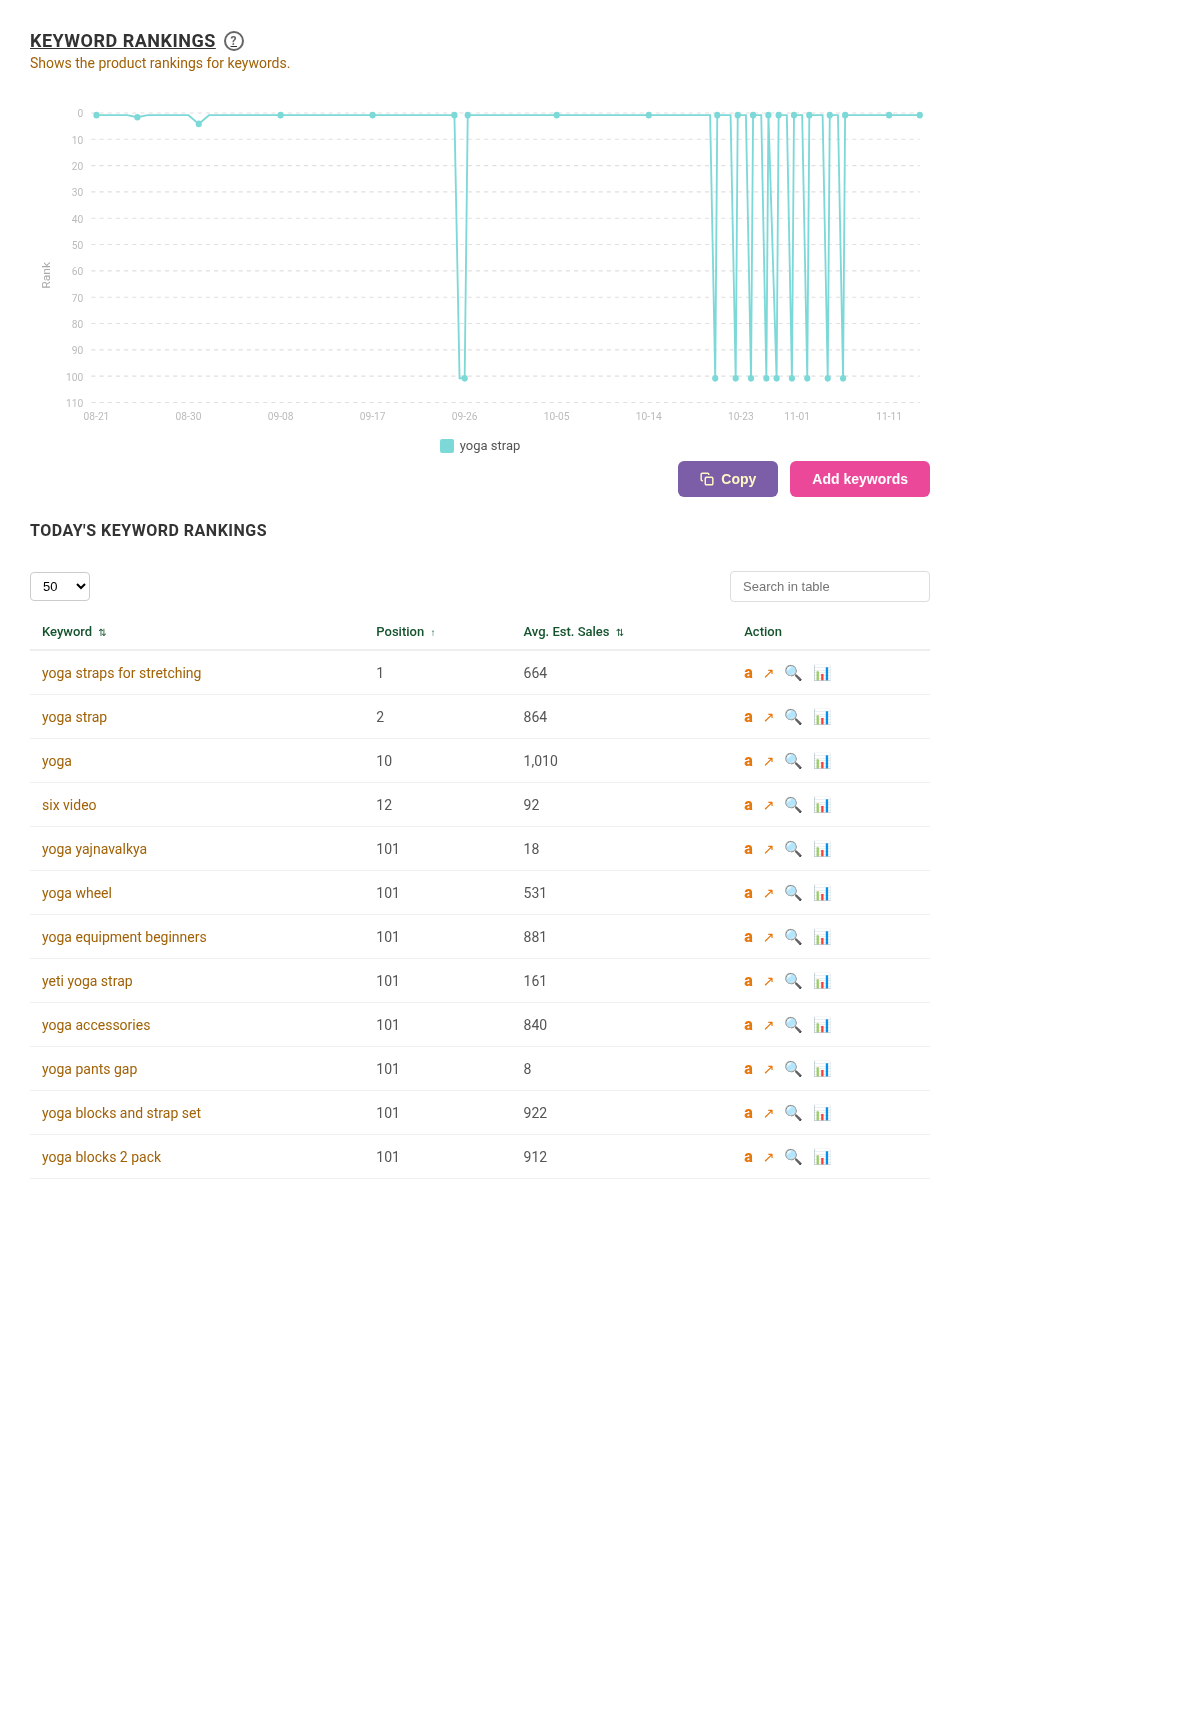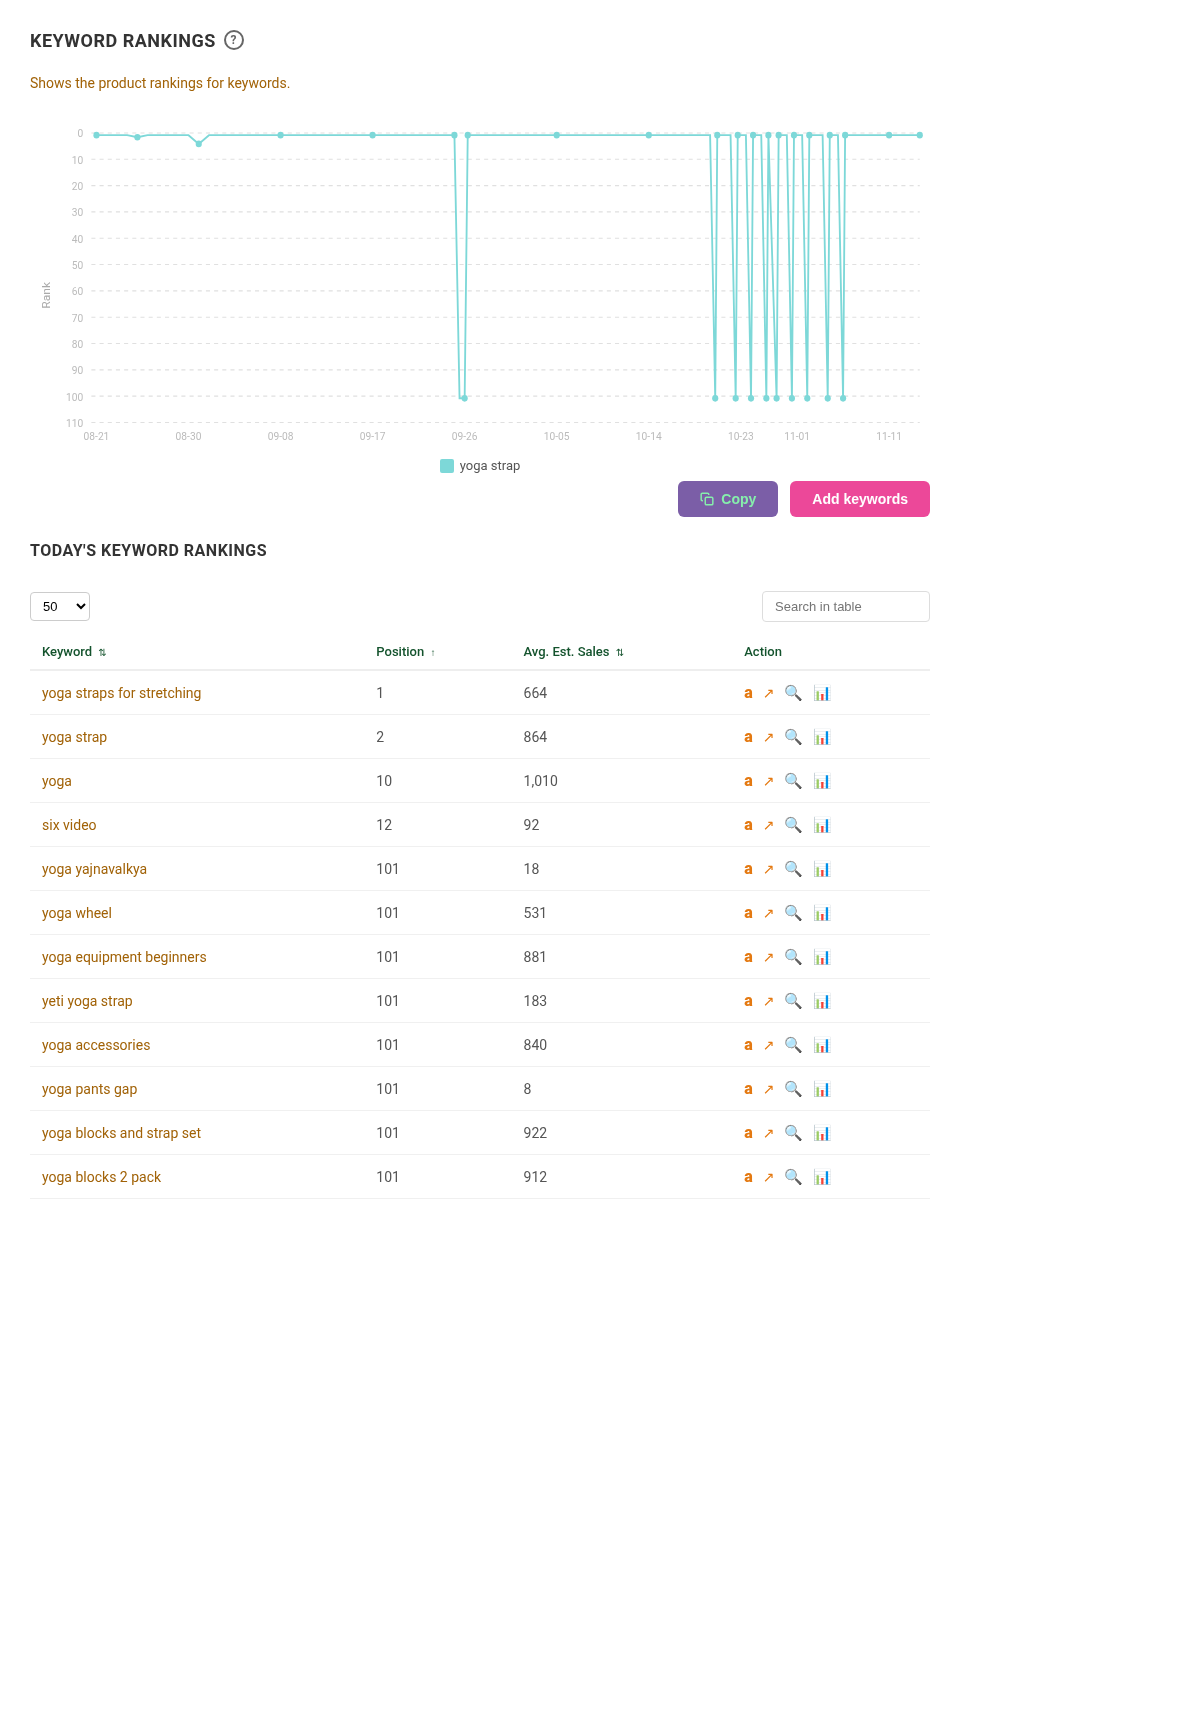--- a/index.html
+++ b/index.html
@@ -1,31 +1,31 @@
 <!DOCTYPE html>
 <html><head>
   <meta charset="utf-8">
   <style>
     * { box-sizing: border-box; margin: 0; padding: 0; }
     body { font-family: -apple-system, BlinkMacSystemFont, 'Segoe UI', Roboto, sans-serif; background: #fff; color: #333; font-size: 14px; }
     .page { padding: 30px 30px; max-width: 960px; }
-    .page-title { font-size: 18px; font-weight: 700; letter-spacing: 0.5px; display: flex; align-items: flex-start; gap: 8px; margin-bottom: 24px; }
+    .page-title { font-size: 18px; font-weight: 700; letter-spacing: 0.5px; display: flex; align-items: center; gap: 8px; margin-bottom: 4px; text-decoration: underline; }
     .page-subtitle { color: #a16207; font-size: 14px; margin-bottom: 20px; }
     .help-icon { width: 20px; height: 20px; border: 2px solid #666; border-radius: 50%; display: inline-flex; align-items: center; justify-content: center; font-size: 12px; color: #666; font-weight: bold; cursor: pointer; flex-shrink: 0; }
     .chart-container { width: 100%; height: 340px; border: none; margin-bottom: 30px; position: relative; }
     .chart-svg { width: 100%; height: 100%; }
     .chart-legend { display: flex; align-items: center; justify-content: center; gap: 6px; margin-top: 4px; font-size: 13px; color: #555; }
     .legend-dot { width: 14px; height: 14px; background: #7dd8d8; border-radius: 2px; }
     .actions-row { display: flex; justify-content: flex-end; gap: 12px; margin-bottom: 24px; }
-    .btn-copy { background: #7b5ea7; color: #86efac; border: none; border-radius: 6px; padding: 10px 22px; font-size: 14px; font-weight: 600; cursor: pointer; display: flex; align-items: center; gap: 7px; }
+    .btn-copy { background: #7b5ea7; color: #fef9c3; border: none; border-radius: 6px; padding: 10px 22px; font-size: 14px; font-weight: 600; cursor: pointer; display: flex; align-items: center; gap: 7px; }
     .btn-add { background: #ec4899; color: #fff; border: none; border-radius: 6px; padding: 10px 22px; font-size: 14px; font-weight: 600; cursor: pointer; }
     .section-title { font-size: 16px; font-weight: 700; letter-spacing: 0.5px; margin-bottom: 31px; }
     .table-controls { display: flex; align-items: center; justify-content: space-between; margin-bottom: 12px; }
     .per-page-select { padding: 5px 8px; border: 1px solid #ccc; border-radius: 4px; font-size: 13px; background: #fff; cursor: pointer; }
-    .search-input { padding: 7px 12px; border: 1px solid #ddd; border-radius: 4px; font-size: 13px; width: 168px; color: #999; outline: none; }
+    .search-input { padding: 7px 12px; border: 1px solid #ddd; border-radius: 4px; font-size: 13px; width: 200px; color: #999; outline: none; }
     .table { width: 100%; border-collapse: collapse; }
     .table th { color: #14532d; font-weight: 500; font-size: 13px; text-align: left; padding: 10px 12px; border-bottom: 2px solid #eee; white-space: nowrap; }
     .table th.sortable { cursor: pointer; }
     .sort-icon { font-size: 10px; margin-left: 3px; }
     .table td { padding: 12px 12px; border-bottom: 1px solid #f0f0f0; font-size: 14px; color: #555; vertical-align: middle; }
     .table td.keyword-cell a { color: #a16207; text-decoration: none; }
     .table td.pos-cell { color: #555; }
     .table td.sales-cell { color: #555; }
     .action-icons { display: flex; align-items: center; gap: 10px; }
     .amazon-icon { color: #e47911; font-size: 16px; font-weight: 900; cursor: pointer; }
@@ -287,21 +287,21 @@
           <span class="search-icon-action" title="Search rank">🔍</span>
           <span class="chart-icon" title="Chart">📊</span>
         </div>
       </td>
     </tr>
         <tr>
       <td class="keyword-cell">
         <a href="#">yeti yoga strap</a>
       </td>
       <td class="pos-cell">101</td>
-      <td class="sales-cell">183</td>
+      <td class="sales-cell">161</td>
       <td>
         <div class="action-icons">
           <span class="amazon-icon" title="Amazon">a</span>
           <span class="ext-icon" title="External link">↗︎</span>
           <span class="search-icon-action" title="Search rank">🔍</span>
           <span class="chart-icon" title="Chart">📊</span>
         </div>
       </td>
     </tr>
         <tr>

